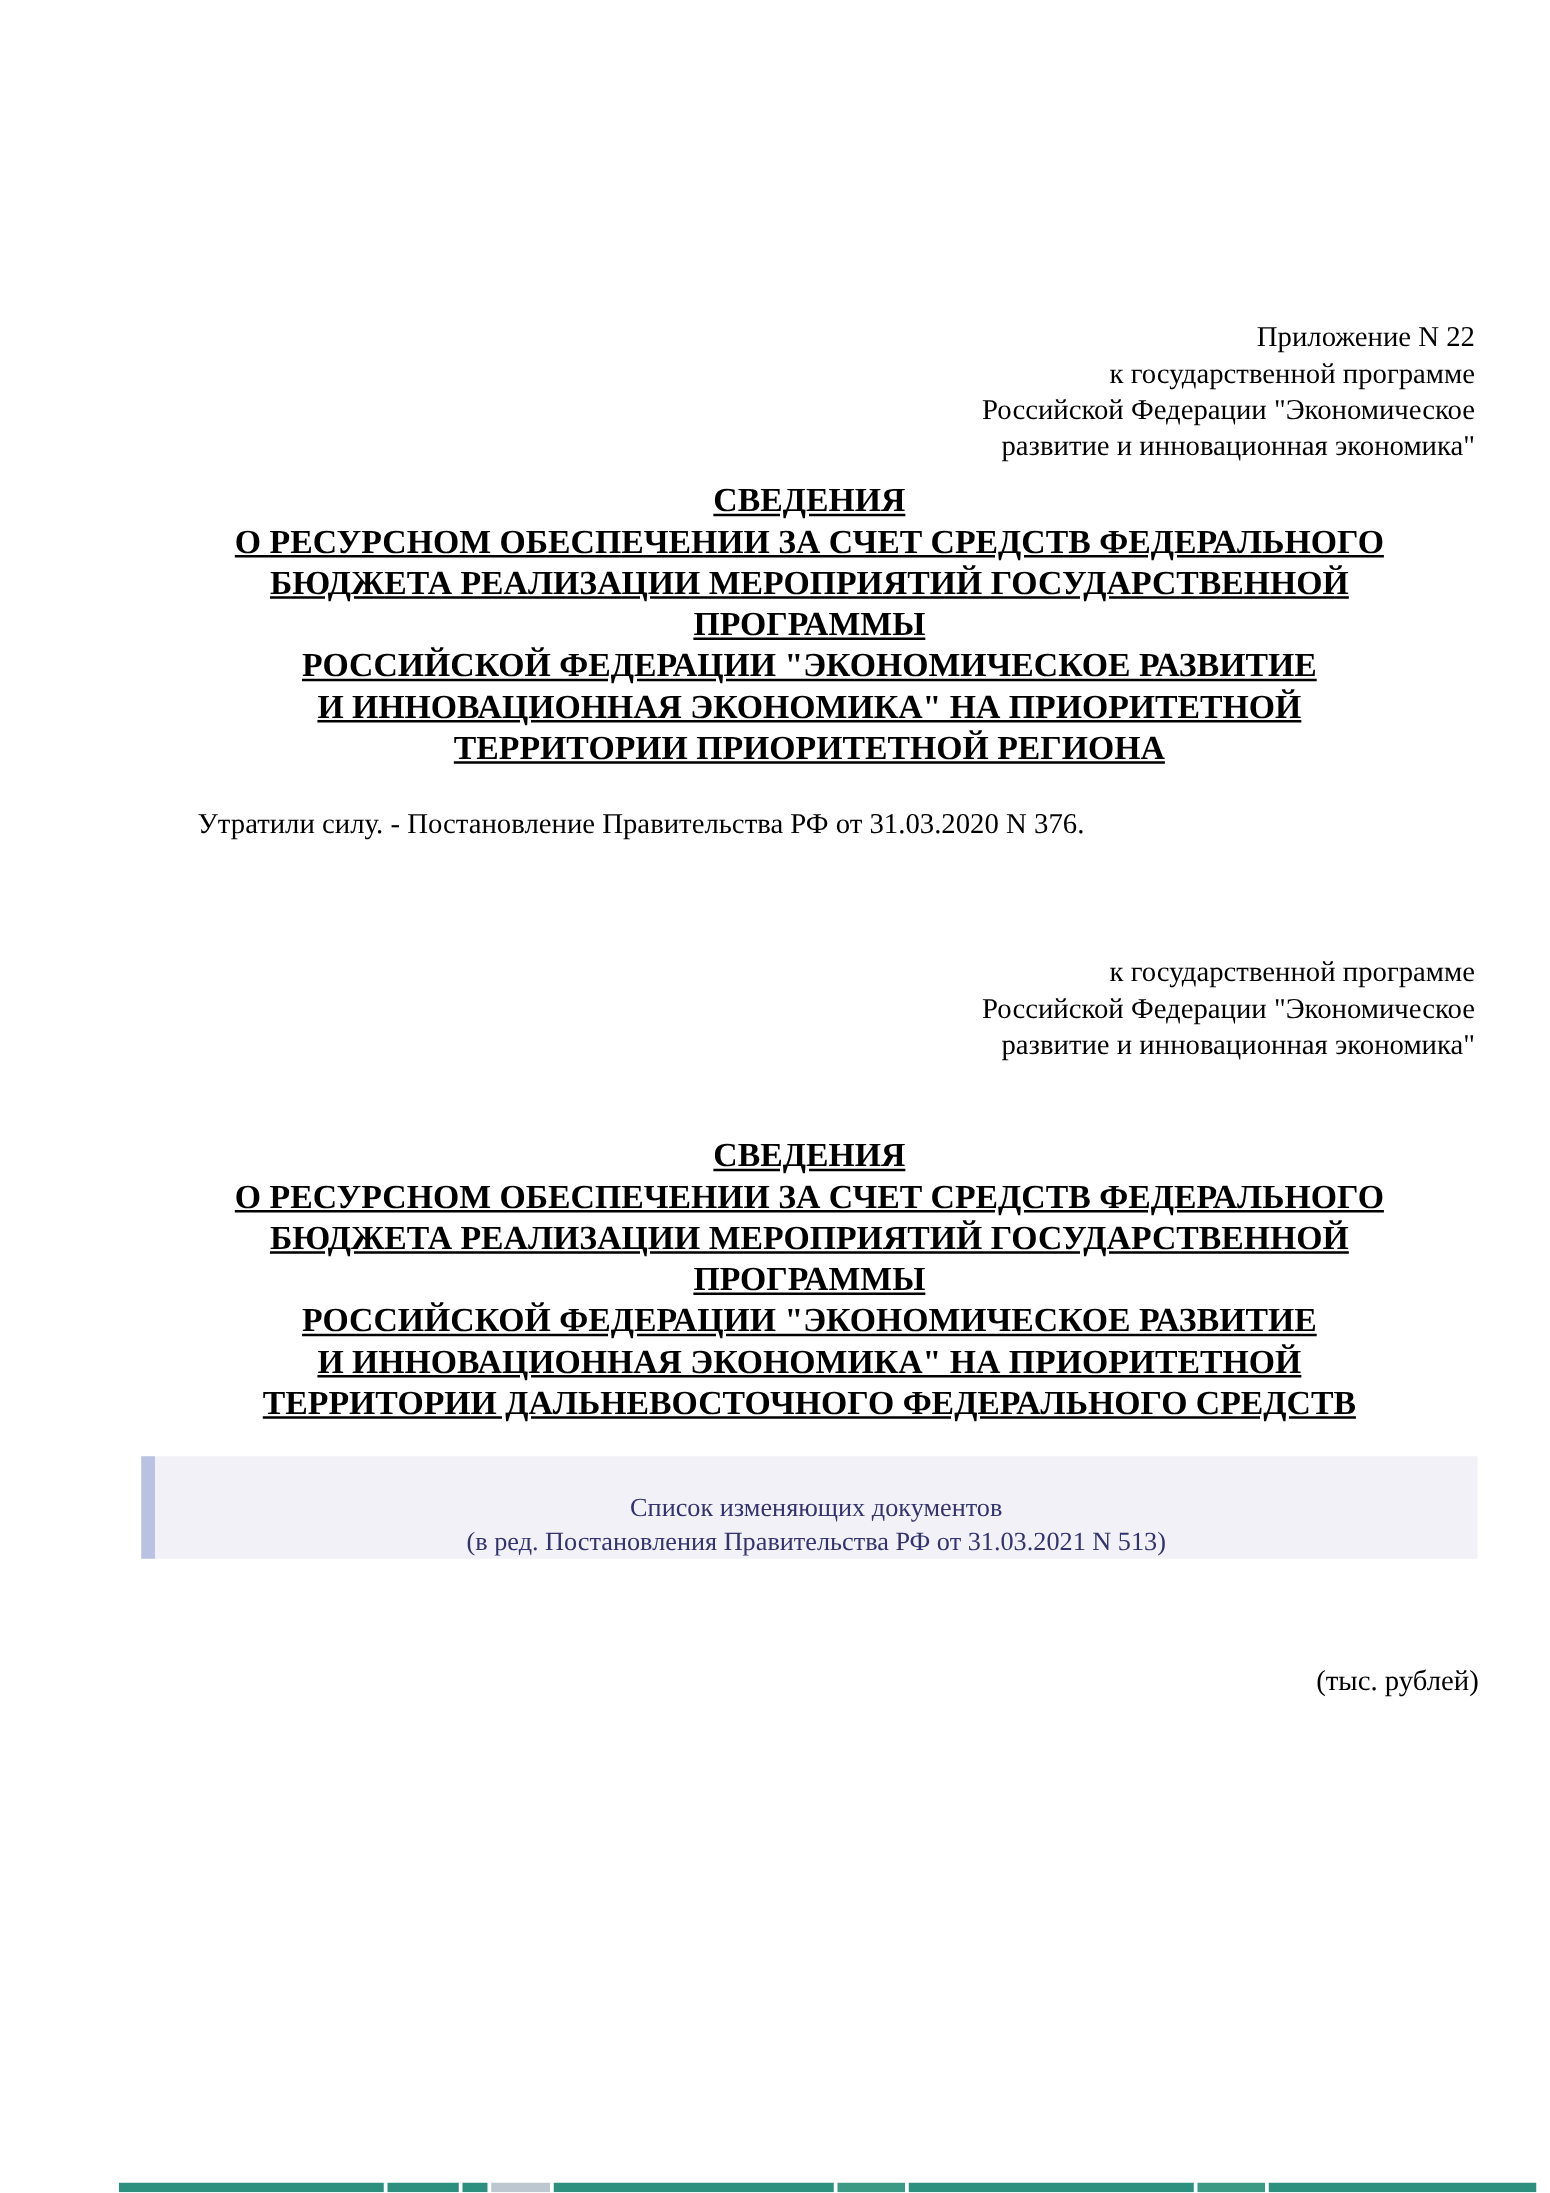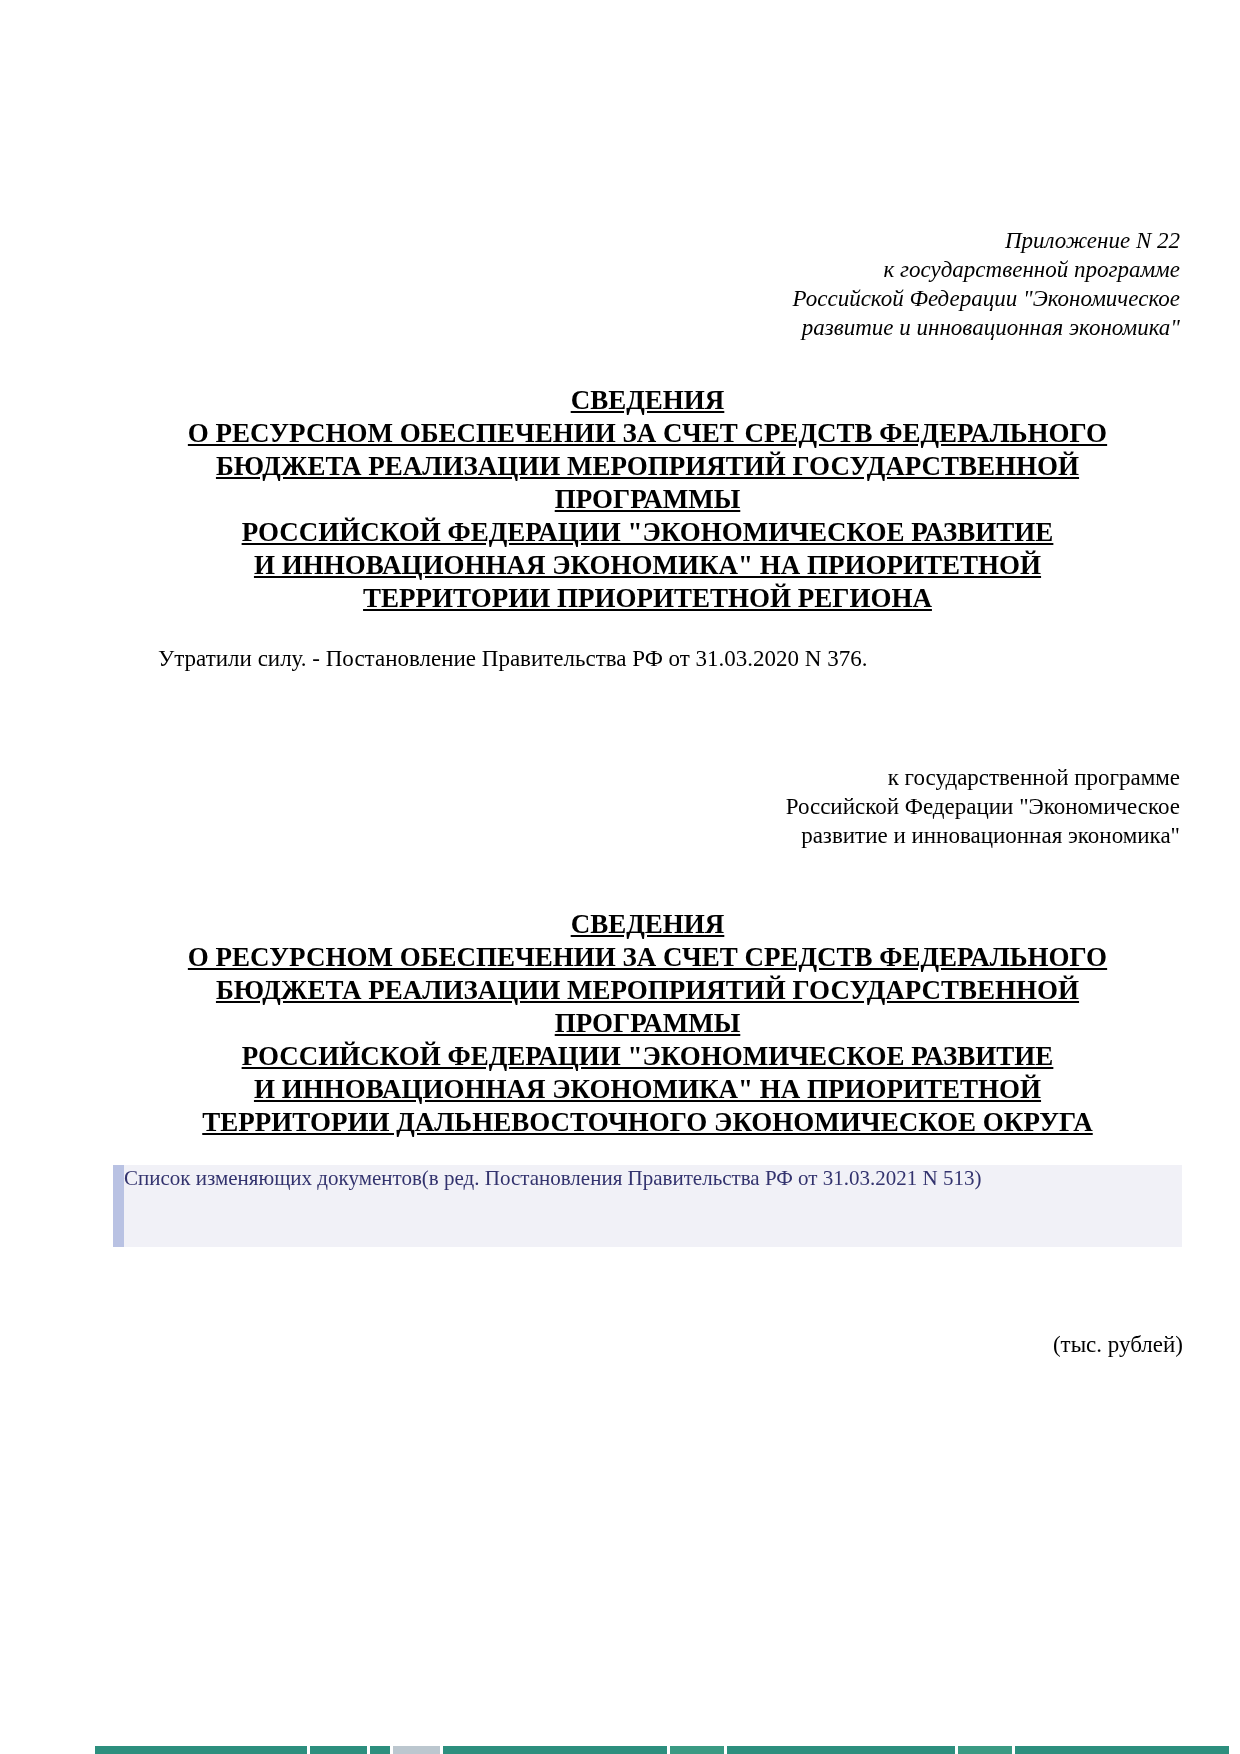--- a/index.html
+++ b/index.html
@@ -31,42 +31,42 @@
   }
   .amend-box{
     position:absolute;left:113px;top:1165px;
     width:1069px;height:82px;
     box-sizing:border-box;
     display:flex;align-items:stretch;
   }
   .amend-bar{width:11px;flex:0 0 11px;}
   .amend-body{
     flex:1;
-    display:flex;flex-direction:row;justify-content:flex-start;
+    display:flex;flex-direction:column;justify-content:flex-end;
     text-align:center;
     font-size:21px;line-height:27px;
   }
   .units-note{
     position:absolute;right:57px;top:1283px;
     font-size:23px;line-height:28px;
     text-align:right;
     margin-top:48px;
   }
   .table-edge{
     position:absolute;left:95px;right:0;bottom:0;height:8px;
     display:flex;gap:3px;overflow:hidden;
   }
   .table-edge div{height:8px;flex:0 0 auto;}
 </style>
 </head>
 <body>
 
 <div class="page">
 
-  <div class="ref-block" style="top:226px;font-style:italic;">
+  <div class="ref-block" style="top:255px;">
     <div>Приложение N 22</div>
     <div>к государственной программе</div>
     <div>Российской Федерации "Экономическое</div>
     <div>развитие и инновационная экономика"</div>
   </div>
 
   <div class="doc-title" style="top:384px;">
     <div>СВЕДЕНИЯ</div>
     <div>О РЕСУРСНОМ ОБЕСПЕЧЕНИИ ЗА СЧЕТ СРЕДСТВ ФЕДЕРАЛЬНОГО</div>
     <div>БЮДЖЕТА РЕАЛИЗАЦИИ МЕРОПРИЯТИЙ ГОСУДАРСТВЕННОЙ</div>
@@ -84,21 +84,21 @@
     <div>развитие и инновационная экономика"</div>
   </div>
 
   <div class="doc-title" style="top:908px;">
     <div>СВЕДЕНИЯ</div>
     <div>О РЕСУРСНОМ ОБЕСПЕЧЕНИИ ЗА СЧЕТ СРЕДСТВ ФЕДЕРАЛЬНОГО</div>
     <div>БЮДЖЕТА РЕАЛИЗАЦИИ МЕРОПРИЯТИЙ ГОСУДАРСТВЕННОЙ</div>
     <div>ПРОГРАММЫ</div>
     <div>РОССИЙСКОЙ ФЕДЕРАЦИИ "ЭКОНОМИЧЕСКОЕ РАЗВИТИЕ</div>
     <div>И ИННОВАЦИОННАЯ ЭКОНОМИКА" НА ПРИОРИТЕТНОЙ</div>
-    <div>ТЕРРИТОРИИ ДАЛЬНЕВОСТОЧНОГО ЭКОНОМИЧЕСКОЕ ОКРУГА</div>
+    <div>ТЕРРИТОРИИ ДАЛЬНЕВОСТОЧНОГО ФЕДЕРАЛЬНОГО СРЕДСТВ</div>
   </div>
 
   <div class="amend-box" style="background: rgb(241, 241, 247);">
     <div class="amend-bar" style="background: rgb(185, 194, 227);"></div>
     <div class="amend-body" style="color: rgb(51, 51, 110);">
       <div>Список изменяющих документов</div>
       <div>(в ред. Постановления Правительства РФ от 31.03.2021 N 513)</div>
     </div>
   </div>
 

